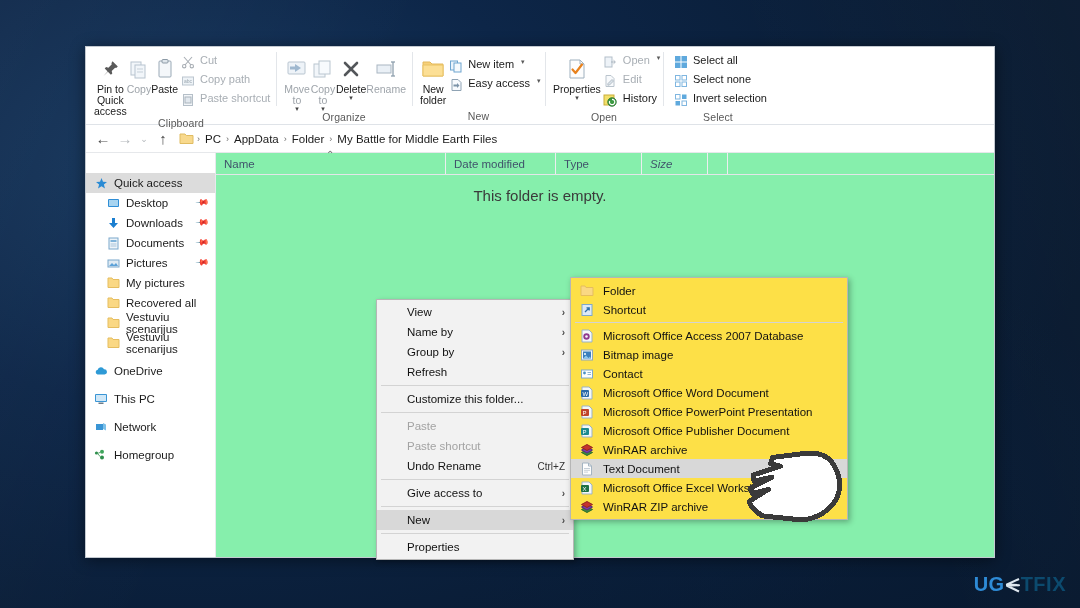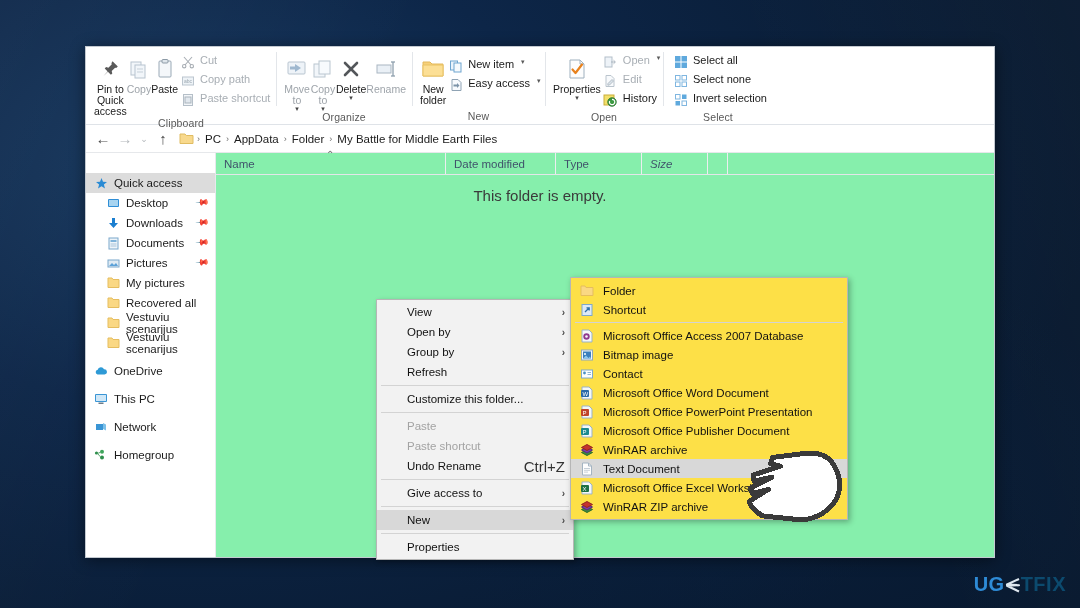--- a/index.html
+++ b/index.html
@@ -132,21 +132,21 @@
     box-shadow: 2px 2px 5px rgba(0,0,0,0.28);
     padding: 2px 0; z-index: 40;
   }
   .ctx-item {
     height:20px; display:flex; align-items:center; font-size:11.5px; color:#111;
     padding-left:30px; padding-right:8px; cursor:default; position:relative;
   }
   .ctx-item.disabled { color:#a3a3a3; }
   .ctx-item.hl { background:#d8d8d8; }
   .ctx-item .arrow { position:absolute; right:8px; font-size:10px; color:#4a4a4a; font-weight:600;}
-  .ctx-item .accel { margin-left:auto; font-size:15px; color:#333; }
+  .ctx-item .accel { margin-left:auto; font-size:10px; color:#333; }
   .ctx-sep { height:1px; background:#d3d3d3; margin:3px 4px 3px 4px; }
 
   
   .submenu {
     position:absolute; left:570px; top:277px; width:278px;
     background:#fde047; border:1px solid #b6b6b6;
     box-shadow: 2px 2px 6px rgba(0,0,0,0.3);
     padding: 3px 0; z-index:50;
   }
   .sub-item {
@@ -604,21 +604,21 @@
     </div>
   </div>
 </div>
 
 <div class="ctxmenu">
   <div class="ctx-item">
     <span>View</span>
     <span class="arrow">›</span>
   </div>
   <div class="ctx-item">
-    <span>Open by</span>
+    <span>Name by</span>
     <span class="arrow">›</span>
   </div>
   <div class="ctx-item">
     <span>Group by</span>
     <span class="arrow">›</span>
   </div>
   <div class="ctx-item">
     <span>Refresh</span>
   </div>
   <div class="ctx-sep"></div>

